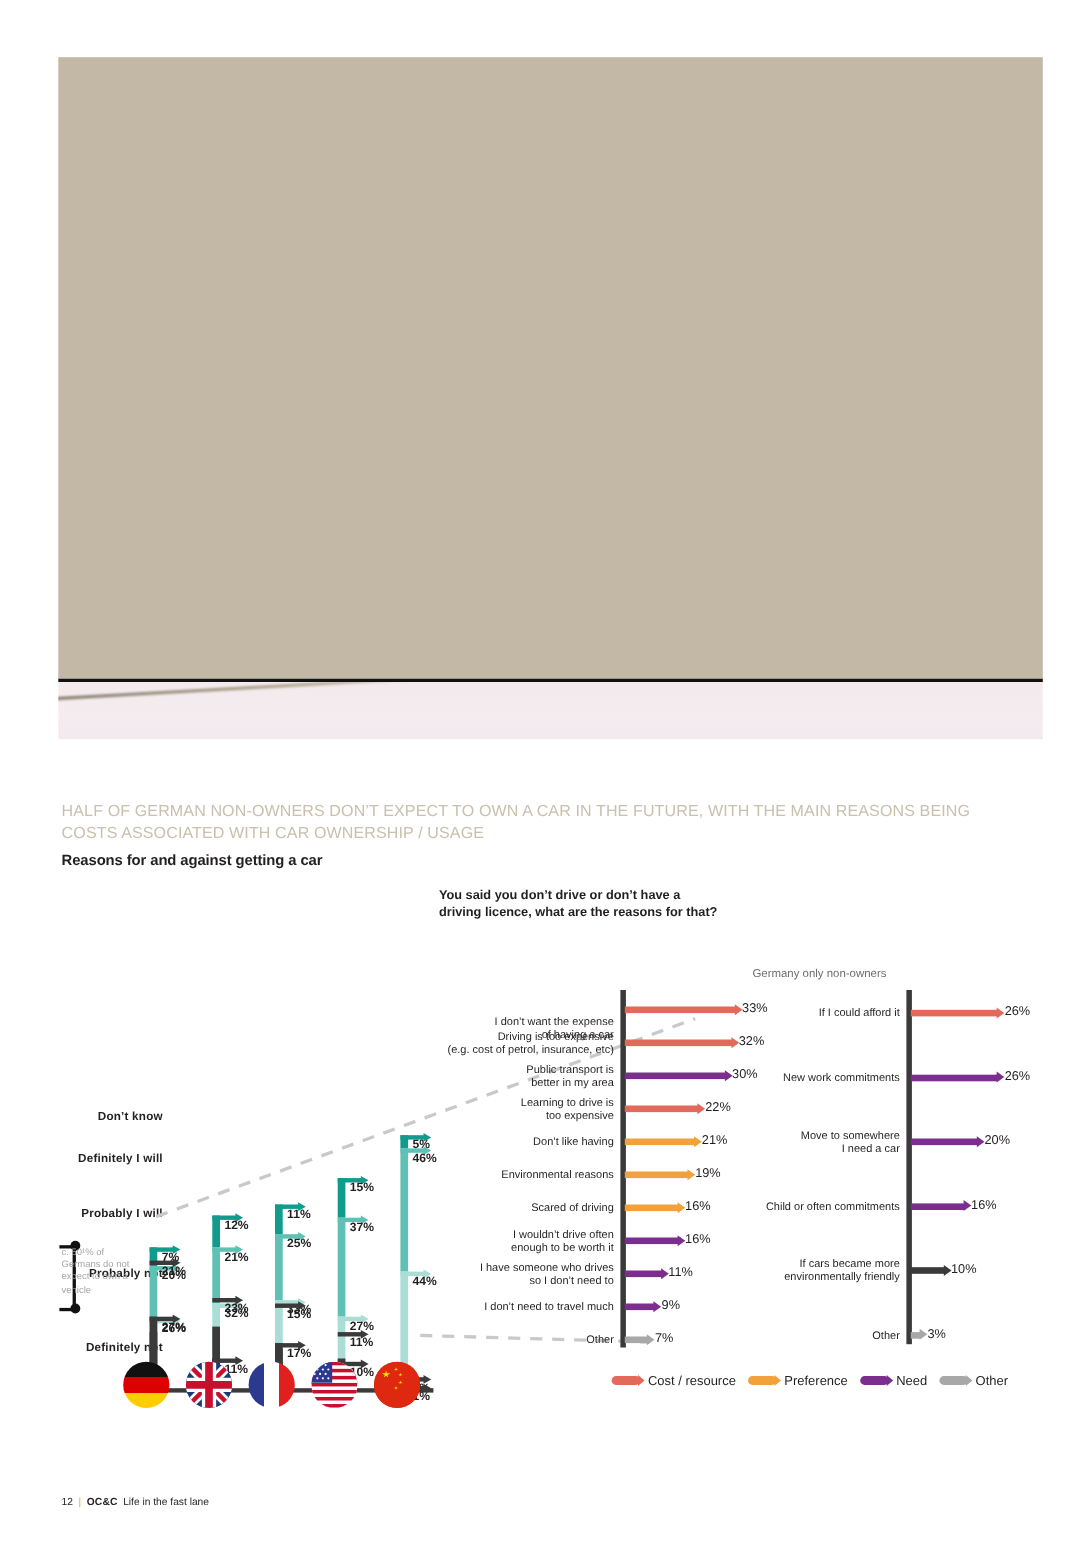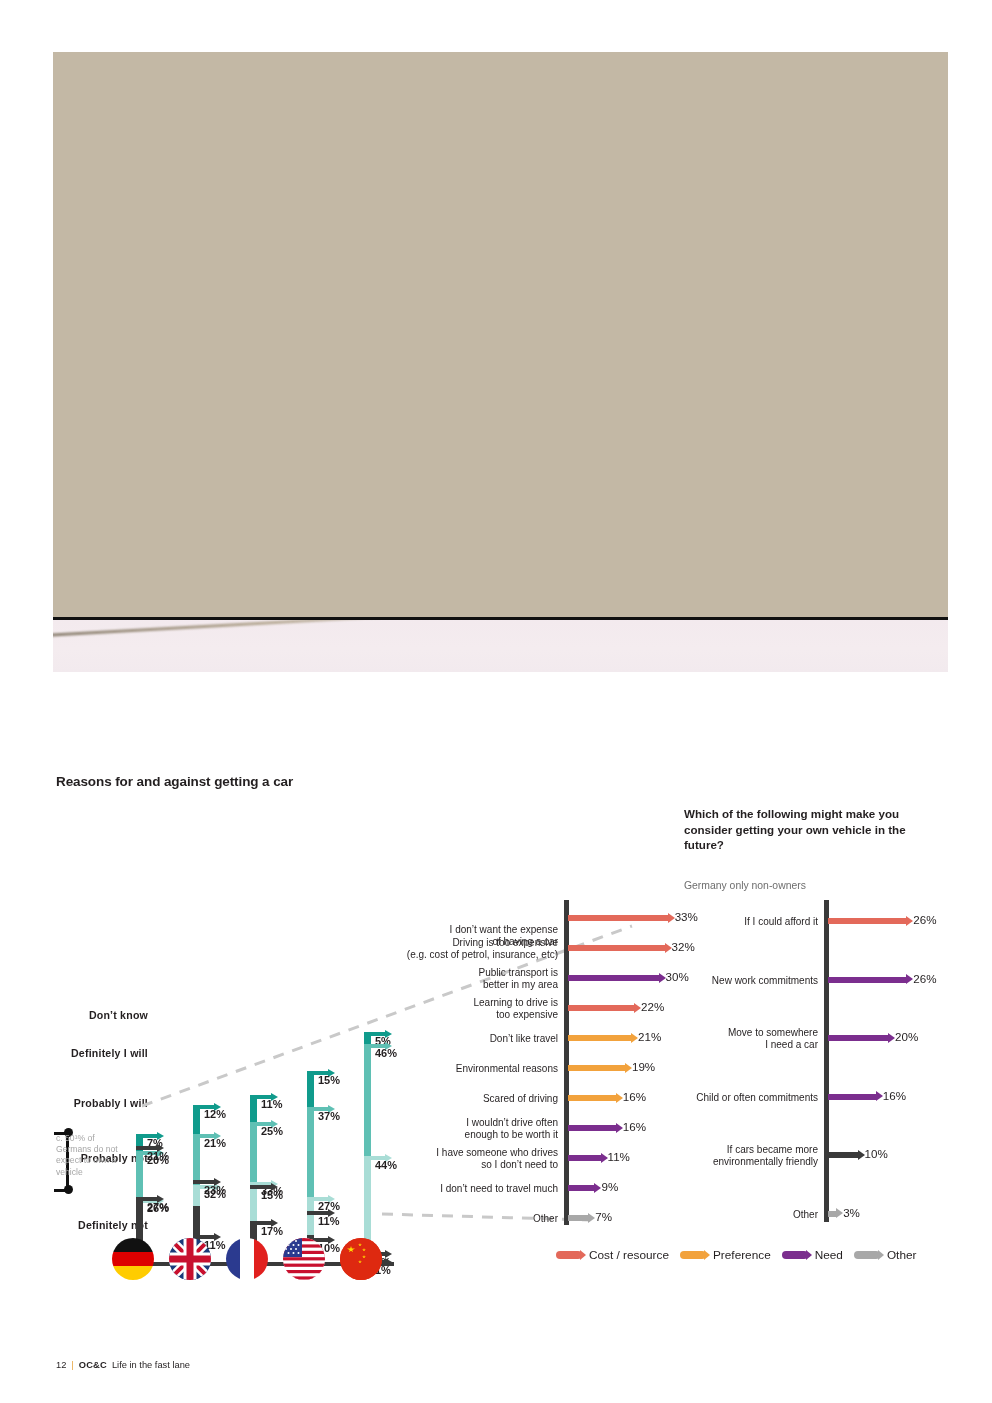--- a/index.html
+++ b/index.html
@@ -116,23 +116,24 @@
 </style>
 </head>
 <body>
 
 <div class="page">
 
   <div class="hero-img"></div>
   <div class="hero-rule"></div>
   <div class="hero-strip"></div>
 
+  <div class="headline">HALF OF GERMAN NON-OWNERS DON’T EXPECT TO OWN A CAR IN THE FUTURE, WITH THE MAIN REASONS BEING COSTS ASSOCIATED WITH CAR OWNERSHIP / USAGE</div>
   <div class="subhead">Reasons for and against getting a car</div>
 
-  <div class="qtitle" id="q3">Which of the following might make you consider getting your own vehicle in the future?</div>
+  <div class="qtitle" id="q2">You said you don’t drive or don’t have a driving licence, what are the reasons for that?</div>
   <div class="subnote">Germany only non-owners</div>
 
   <div class="c1">
     <div id="c1-catlabels">
         <div class="catlabel" style="top: 72px; right: 248px;">Don’t know</div>
         <div class="catlabel" style="top: 110px; right: 248px;">Definitely I will</div>
         <div class="catlabel" style="top: 160px; right: 248px;">Probably I will</div>
         <div class="catlabel" style="top: 215px; right: 248px;">Probably not</div>
         <div class="catlabel" style="top: 282px; right: 248px;">Definitely not</div>
       </div>
@@ -292,21 +293,21 @@
       <div class="hb-bar" style="left: 169px; top: 45px; width: 97.6px; background: rgb(227, 105, 90); color: rgb(227, 105, 90);"></div>
       <div class="hb-val" style="left: 272.6px; top: 40px;">32%</div>
       <div class="hb-label" style="top: 67px; right: 121px; width: 160px;">Public transport is
 better in my area</div>
       <div class="hb-bar" style="left: 169px; top: 75px; width: 91.5px; background: rgb(123, 46, 142); color: rgb(123, 46, 142);"></div>
       <div class="hb-val" style="left: 266.5px; top: 70px;">30%</div>
       <div class="hb-label" style="top: 97px; right: 121px; width: 160px;">Learning to drive is
 too expensive</div>
       <div class="hb-bar" style="left: 169px; top: 105px; width: 67.1px; background: rgb(227, 105, 90); color: rgb(227, 105, 90);"></div>
       <div class="hb-val" style="left: 242.1px; top: 100px;">22%</div>
-      <div class="hb-label" style="top: 133px; right: 121px; width: 160px;">Don’t like travel</div>
+      <div class="hb-label" style="top: 133px; right: 121px; width: 160px;">Don’t like having</div>
       <div class="hb-bar" style="left: 169px; top: 135px; width: 64.05px; background: rgb(242, 162, 60); color: rgb(242, 162, 60);"></div>
       <div class="hb-val" style="left: 239.05px; top: 130px;">21%</div>
       <div class="hb-label" style="top: 163px; right: 121px; width: 160px;">Environmental reasons</div>
       <div class="hb-bar" style="left: 169px; top: 165px; width: 57.95px; background: rgb(242, 162, 60); color: rgb(242, 162, 60);"></div>
       <div class="hb-val" style="left: 232.95px; top: 160px;">19%</div>
       <div class="hb-label" style="top: 193px; right: 121px; width: 160px;">Scared of driving</div>
       <div class="hb-bar" style="left: 169px; top: 195px; width: 48.8px; background: rgb(242, 162, 60); color: rgb(242, 162, 60);"></div>
       <div class="hb-val" style="left: 223.8px; top: 190px;">16%</div>
       <div class="hb-label" style="top: 217px; right: 121px; width: 160px;">I wouldn’t drive often
 enough to be worth it</div>

